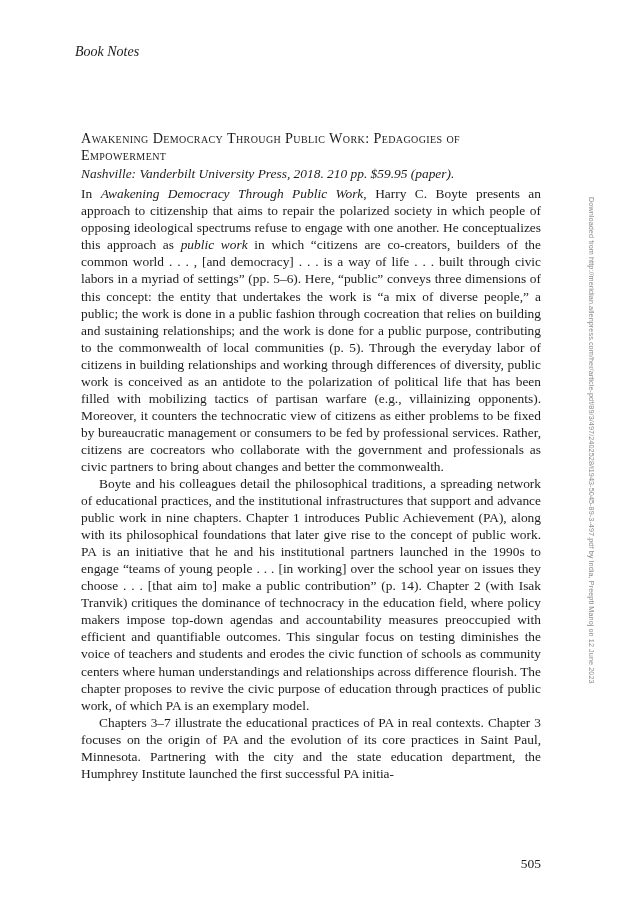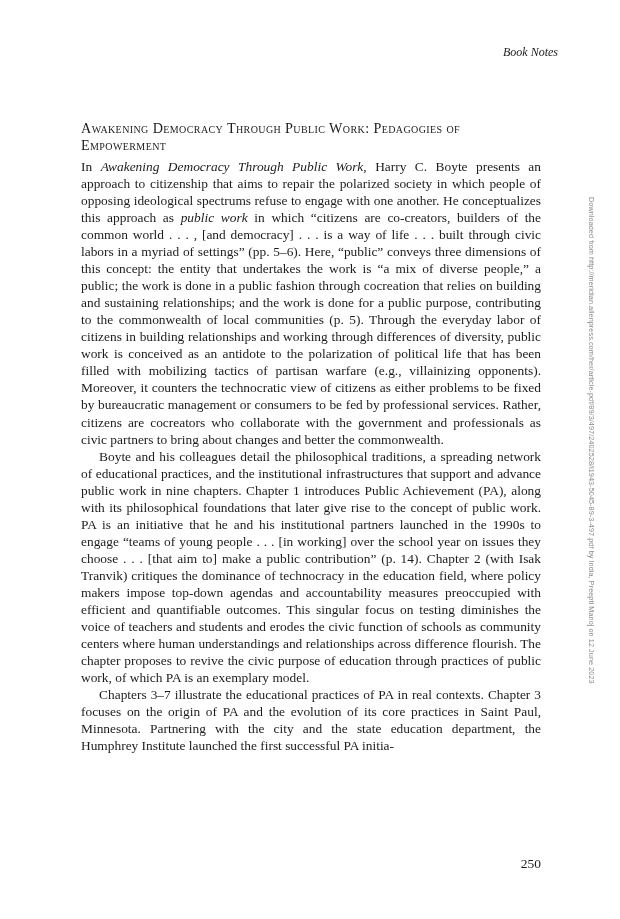--- a/index.html
+++ b/index.html
@@ -8,31 +8,31 @@
     height: 919px;
     background: #ffffff;
     position: relative;
     overflow: hidden;
     font-family: "Liberation Serif", "DejaVu Serif", serif;
     color: #1c1c1c;
   }
   .running-head {
     position: absolute;
     top: 44px;
-    left: 98px;
+    left: 75px;
     width: 460px;
-    text-align: right;
+    text-align: left;
     font-style: italic;
-    font-size: 12px;
+    font-size: 14px;
     line-height: 16px;
   }
   .content {
     position: absolute;
     left: 81px;
-    top: 120px;
+    top: 130px;
     width: 460px;
   }
   .review-title {
     font-variant: small-caps;
     font-size: 14.2px;
     line-height: 17.4px;
     letter-spacing: 0.4px;
   }
   .review-byline {
     font-size: 13.4px;
@@ -73,22 +73,23 @@
     font-size: 13.5px;
   }
 </style>
 </head>
 <body>
 
 <div class="running-head">Book Notes</div>
 
 <div class="content">
   <div class="review-title">Awakening Democracy Through Public Work: Pedagogies of Empowerment</div>
+  <div class="review-pubinfo">Nashville: Vanderbilt University Press, 2018. 210 pp. $59.95 (paper).</div>
   <div class="review-body">
       <p><span>In </span><span class="italic">Awakening Democracy Through Public Work</span><span>, Harry C. Boyte presents an approach to citizenship that aims to repair the polarized society in which people of opposing ideological spectrums refuse to engage with one another. He conceptualizes this approach as </span><span class="italic">public work</span><span> in which “citizens are co-creators, builders of the common world . . . , [and democracy] . . . is a way of life . . . built through civic labors in a myriad of settings” (pp. 5–6). Here, “public” conveys three dimensions of this concept: the entity that undertakes the work is “a mix of diverse people,” a public; the work is done in a public fashion through cocreation that relies on building and sustaining relationships; and the work is done for a public purpose, contributing to the commonwealth of local communities (p. 5). Through the everyday labor of citizens in building relationships and working through differences of diversity, public work is conceived as an antidote to the polarization of political life that has been filled with mobilizing tactics of partisan warfare (e.g., villainizing opponents). Moreover, it counters the technocratic view of citizens as either problems to be fixed by bureaucratic management or consumers to be fed by professional services. Rather, citizens are cocreators who collaborate with the government and professionals as civic partners to bring about changes and better the commonwealth.</span></p>
       <p class="indent"><span>Boyte and his colleagues detail the philosophical traditions, a spreading network of educational practices, and the institutional infrastructures that support and advance public work in nine chapters. Chapter 1 introduces Public Achievement (PA), along with its philosophical foundations that later give rise to the concept of public work. PA is an initiative that he and his institutional partners launched in the 1990s to engage “teams of young people . . . [in working] over the school year on issues they choose . . . [that aim to] make a public contribution” (p. 14). Chapter 2 (with Isak Tranvik) critiques the dominance of technocracy in the education field, where policy makers impose top-down agendas and accountability measures preoccupied with efficient and quantifiable outcomes. This singular focus on testing diminishes the voice of teachers and students and erodes the civic function of schools as community centers where human understandings and relationships across difference flourish. The chapter proposes to revive the civic purpose of education through practices of public work, of which PA is an exemplary model.</span></p>
       <p class="indent"><span>Chapters 3–7 illustrate the educational practices of PA in real contexts. Chapter 3 focuses on the origin of PA and the evolution of its core practices in Saint Paul, Minnesota. Partnering with the city and the state education department, the Humphrey Institute launched the first successful PA initia-</span></p>
     </div>
 </div>
 
 <div class="watermark">Downloaded from http://meridian.allenpress.com/her/article-pdf/89/3/497/2402528/i1943-5045-89-3-497.pdf by India, Preepti Manoj on 12 June 2023</div>
 
-<div class="page-number">250</div>
+<div class="page-number">505</div>
 
 </body></html>

